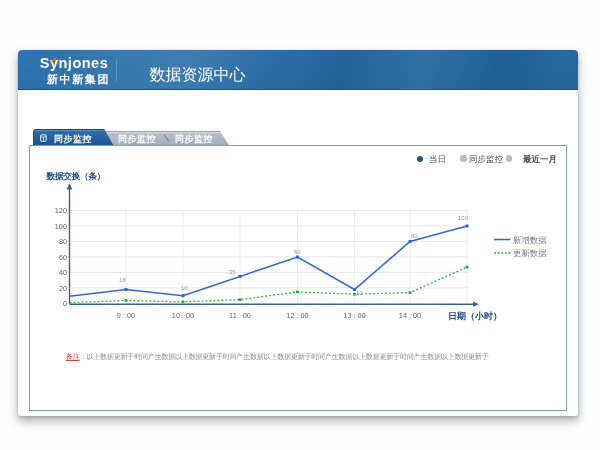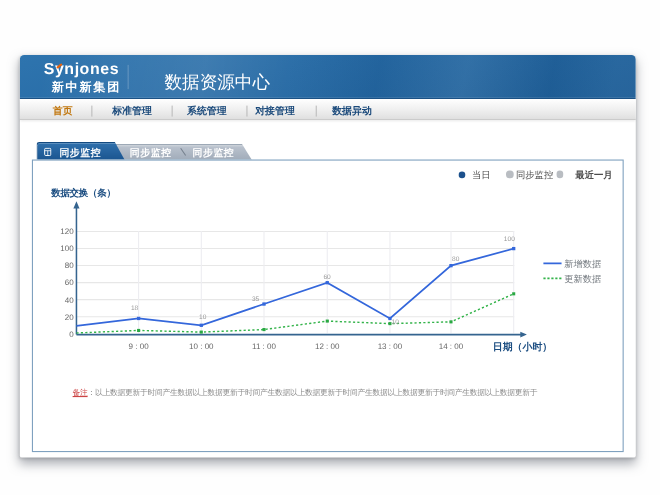--- a/index.html
+++ b/index.html
@@ -56,31 +56,20 @@
 <body>
 <div id="stage">
   <div id="site">
     <div id="hdr">
       <div class="sheen"></div>
       <div id="logo1">S<span class="y">y</span>njones</div>
       <div id="yacc"></div>
       <div id="logo2">新中新集团</div>
       <div id="hdrdiv"></div>
       <div id="hdrtitle">数据资源中心</div>
-    </div>
-    <div id="nav">
-      <span class="ni on" style="left:39px;">首页</span>
-      <span class="nsep" style="left:65px;"></span>
-      <span class="ni" style="left:102px;">标准管理</span>
-      <span class="nsep" style="left:138px;"></span>
-      <span class="ni" style="left:170px;">系统管理</span>
-      <span class="nsep" style="left:206px;"></span>
-      <span class="ni" style="left:232px;">对接管理</span>
-      <span class="nsep" style="left:269px;"></span>
-      <span class="ni" style="left:302px;">数据异动</span>
     </div>
 
     <div id="graytabs"></div>
     <span class="tabtxt" style="left:100px;top:82.6px;">同步监控</span>
     <span id="tslash"></span>
     <span class="tabtxt" style="left:157px;top:82.6px;">同步监控</span>
     <div id="activetab"></div>
     <svg style="position:absolute;left:22px;top:84px;" width="7" height="8" viewBox="0 0 7 8">
       <rect x="0.6" y="0.8" width="5.6" height="6.6" rx="1" fill="none" stroke="#fff" stroke-width="0.9"></rect>
       <path d="M0.6 3 h5.6 M3.4 3 v4.2" stroke="#fff" stroke-width="0.7"></path>

